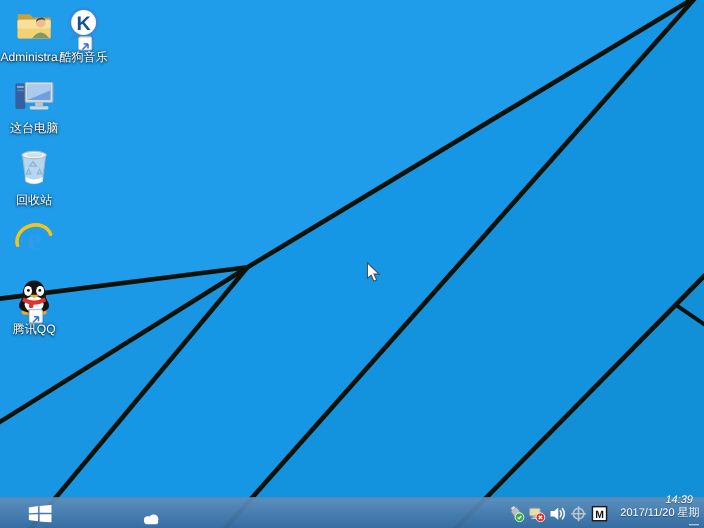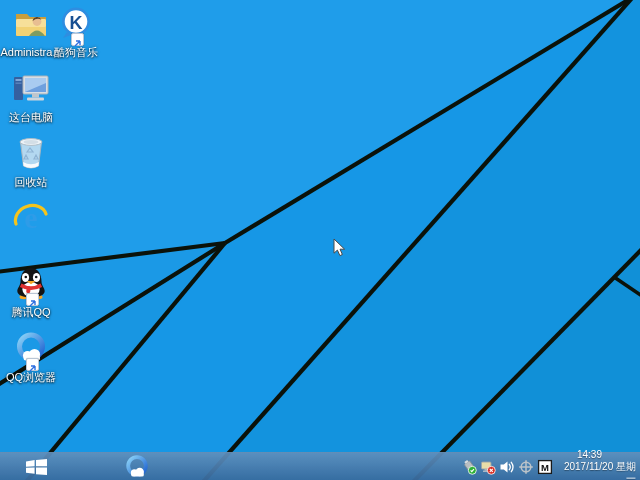--- a/index.html
+++ b/index.html
@@ -19,21 +19,21 @@
            background:linear-gradient(180deg,rgba(95,143,188,.93),rgba(56,107,158,.94));
            border-top:1px solid rgba(255,255,255,.22);box-sizing:border-box;}
   #start-btn{position:absolute;left:0;top:0;width:72px;height:28px;display:flex;
              align-items:center;justify-content:center;}
   #pinned-qqbrowser{position:absolute;left:110px;top:0;width:54px;height:28px;display:flex;
              align-items:center;justify-content:center;}
   #tray{position:absolute;right:4px;top:0;height:28px;display:flex;align-items:center;gap:3px;}
   .tray-ic{width:16px;height:16px;display:flex;align-items:center;justify-content:center;}
   #clock{width:76px;margin-left:4px;color:#fff;font-size:10px;line-height:12px;
          text-align:right;text-shadow:0 1px 1px rgba(0,0,0,.4);}
-  #clock .time{margin-right:34px;}
+  #clock .time{margin-right:6px;font-style:italic;}
   #cursor{position:absolute;left:333px;top:238px;}
 </style>
 </head>
 <body>
 <div id="screen">
 
 <svg id="wallpaper" width="640" height="480" viewBox="0 0 640 480">
   <rect x="0" y="0" width="640" height="480" fill="#1697E4"></rect>
   <polygon points="0,0 633,0 225,243 0,272" fill="#1F9DEA"></polygon>
   <polygon points="0,272 225,243 0,386" fill="#1B99E6"></polygon>
@@ -118,21 +118,21 @@
 <div class="dicon" style="left:0px;top:203px">
   <div class="ico">
         <span class="ico-wrap">
     <svg width="36" height="34" viewBox="0 0 36 34">
       <text x="18" y="27" text-anchor="middle" font-size="30" font-weight="bold" fill="#2E9CE8" font-family="Liberation Serif, serif">e</text>
       <path d="M3,23 A15.5,13 -18 1 1 33,13" fill="none" stroke="#F4C41D" stroke-width="3.2" stroke-linecap="round"></path>
     </svg></span>
   </div>
 </div>
 
-<div class="dicon" style="left:0px;top:268px">
+<div class="dicon" style="left:0px;top:256px">
   <div class="ico">
         <span class="ico-wrap">
     <svg width="34" height="34" viewBox="0 0 34 34">
       <ellipse cx="10" cy="31" rx="4.5" ry="2.2" fill="#F6A623"></ellipse>
       <ellipse cx="24" cy="31" rx="4.5" ry="2.2" fill="#F6A623"></ellipse>
       <path d="M17,2 C9.5,2 6.5,9 6.5,15.5 c0,4 -3.2,6.5 -3.2,9.5 c0,4.2 6.2,6.5 13.7,6.5 c7.5,0 13.7,-2.3 13.7,-6.5 c0,-3 -3.2,-5.5 -3.2,-9.5 C27.5,9 24.5,2 17,2 z" fill="#141414"></path>
       <ellipse cx="11.5" cy="11.5" rx="3.6" ry="4.6" fill="#fff"></ellipse>
       <ellipse cx="22.5" cy="11.5" rx="3.6" ry="4.6" fill="#fff"></ellipse>
       <circle cx="11.8" cy="11" r="1.3" fill="#141414"></circle>
       <circle cx="22.2" cy="11" r="1.3" fill="#141414"></circle>
@@ -143,43 +143,20 @@
     </svg>
     <span class="badge">
       <svg width="9" height="9" viewBox="0 0 9 9">
               <path d="M2,7 L7,2 M7,2 h-4 M7,2 v4" stroke="#2F6FE0" stroke-width="1.4" fill="none"></path>
             </svg>
     </span></span>
   </div>
   <span class="lbl">腾讯QQ</span>
 </div>
 
-<div class="dicon" style="left:0px;top:333px">
-  <div class="ico">
-        <span class="ico-wrap">
-    <svg width="34" height="34" viewBox="0 0 34 34">
-      <defs>
-        <linearGradient id="qbg" x1="0" y1="0" x2="1" y2="1">
-          <stop offset="0" stop-color="#8ED5F8"></stop>
-                <stop offset="1" stop-color="#1A5ECF"></stop>
-        </linearGradient>
-      </defs>
-      <circle cx="17" cy="15.5" r="11.5" fill="none" stroke="url(#qbg)" stroke-width="5"></circle>
-      <circle cx="13.5" cy="24.5" r="4.6" fill="#fff"></circle>
-      <circle cx="20.5" cy="23.5" r="5.6" fill="#fff"></circle>
-      <rect x="9.5" y="24.5" width="16.5" height="5" rx="2.5" fill="#fff"></rect>
-    </svg>
-    <span class="badge">
-      <svg width="9" height="9" viewBox="0 0 9 9">
-              <path d="M2,7 L7,2 M7,2 h-4 M7,2 v4" stroke="#2F6FE0" stroke-width="1.4" fill="none"></path>
-            </svg>
-    </span></span>
-  </div>
-  <span class="lbl">QQ浏览器</span>
-</div>
 
 
 <div id="taskbar">
   <div id="start-btn">
     <svg width="21" height="16" viewBox="0 0 21 16">
       <polygon points="0,2.4 8.6,1.1 8.6,7.2 0,7.7" fill="#fff"></polygon>
       <polygon points="10,0.9 21,0 21,7.2 10,7.2" fill="#fff"></polygon>
       <polygon points="0,8.8 8.6,8.6 8.6,14.8 0,13.8" fill="#fff"></polygon>
       <polygon points="10,8.6 21,8.6 21,16 10,15.2" fill="#fff"></polygon>
     </svg>

